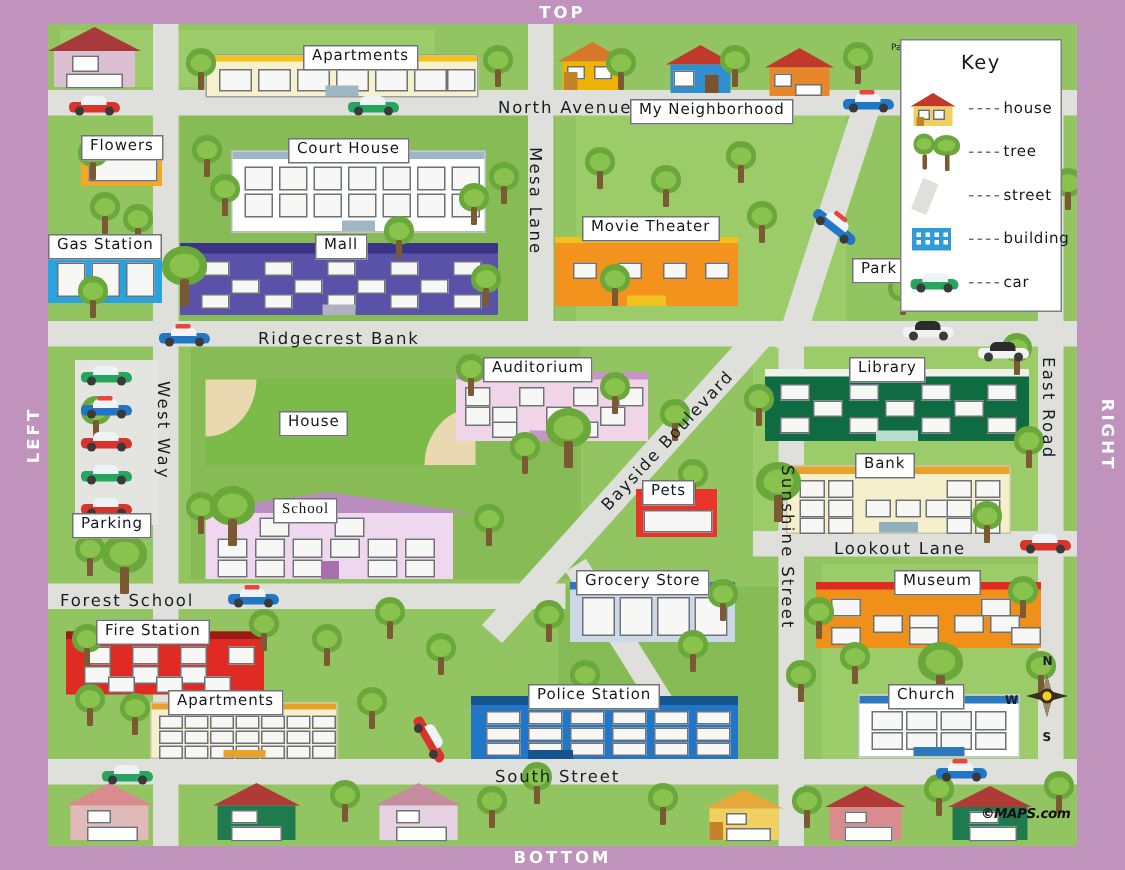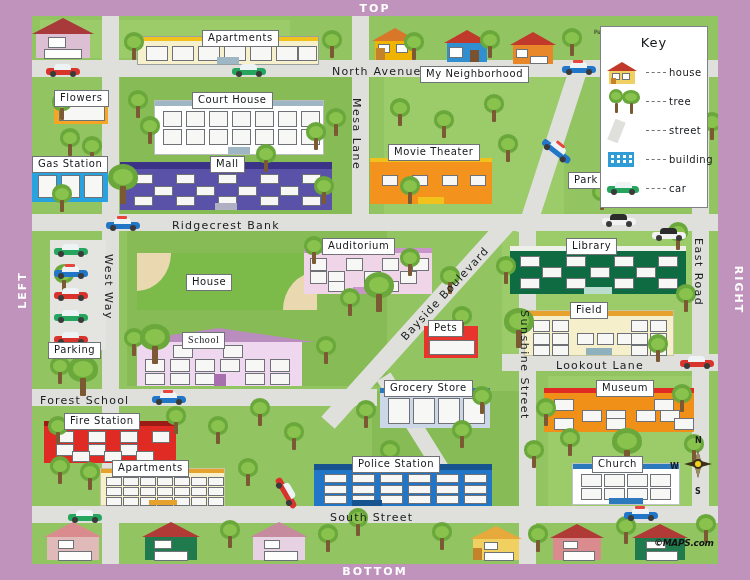--- a/index.html
+++ b/index.html
@@ -968,21 +968,21 @@
     <div class="maplabel boxed" style="left:22px;top:74px;">Flowers</div>
     <div class="maplabel boxed" style="left:160px;top:76px;">Court House</div>
     <div class="maplabel boxed" style="left:356px;top:128px;">Movie Theater</div>
     <div class="maplabel boxed" style="left:0px;top:140px;">Gas Station</div>
     <div class="maplabel boxed" style="left:178px;top:140px;">Mall</div>
     <div class="maplabel boxed" style="left:536px;top:156px;">Park</div>
     <div class="maplabel tiny" style="left:562px;top:10px;">Park</div>
     <div class="maplabel boxed" style="left:290px;top:222px;">Auditorium</div>
     <div class="maplabel boxed" style="left:534px;top:222px;">Library</div>
     <div class="maplabel boxed" style="left:154px;top:258px;">House</div>
-    <div class="maplabel boxed" style="left:538px;top:286px;">Field</div>
+    <div class="maplabel boxed" style="left:538px;top:286px;">Bank</div>
     <div class="maplabel boxed" style="left:150px;top:316px;font-family:Liberation Serif, serif;">School</div>
     <div class="maplabel boxed" style="left:396px;top:304px;">Pets</div>
     <div class="maplabel boxed" style="left:16px;top:326px;">Parking</div>
     <div class="maplabel boxed" style="left:352px;top:364px;">Grocery Store</div>
     <div class="maplabel boxed" style="left:564px;top:364px;">Museum</div>
     <div class="maplabel boxed" style="left:32px;top:397px;">Fire Station</div>
     <div class="maplabel boxed" style="left:320px;top:440px;">Police Station</div>
     <div class="maplabel boxed" style="left:560px;top:440px;">Church</div>
     <div class="maplabel boxed" style="left:80px;top:444px;">Apartments</div>
 

